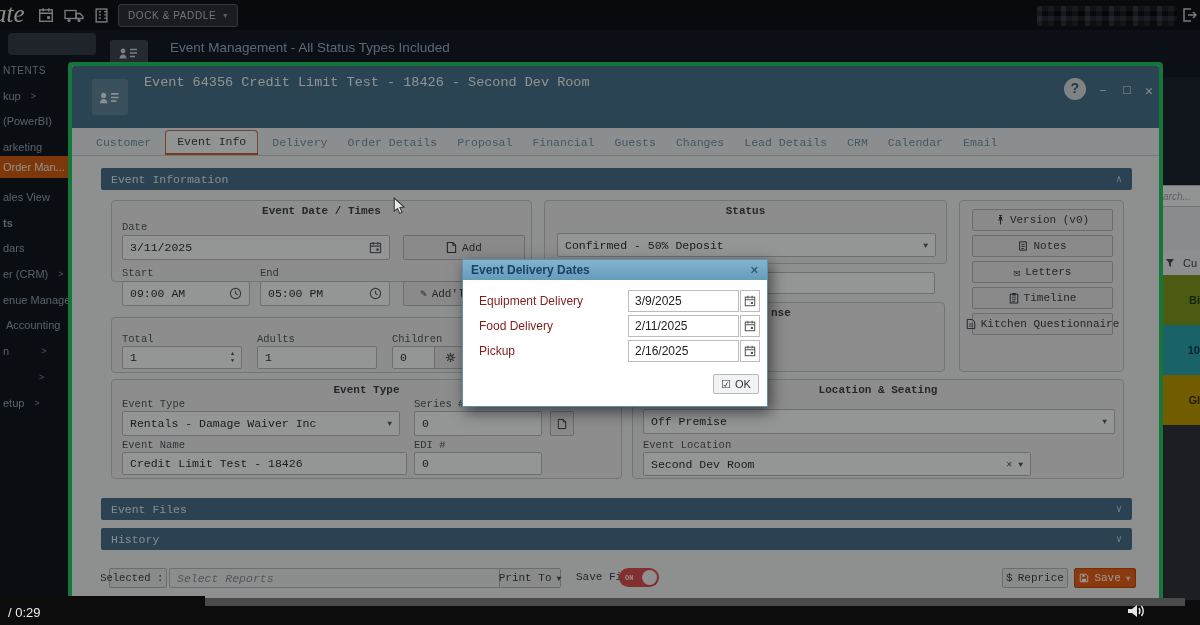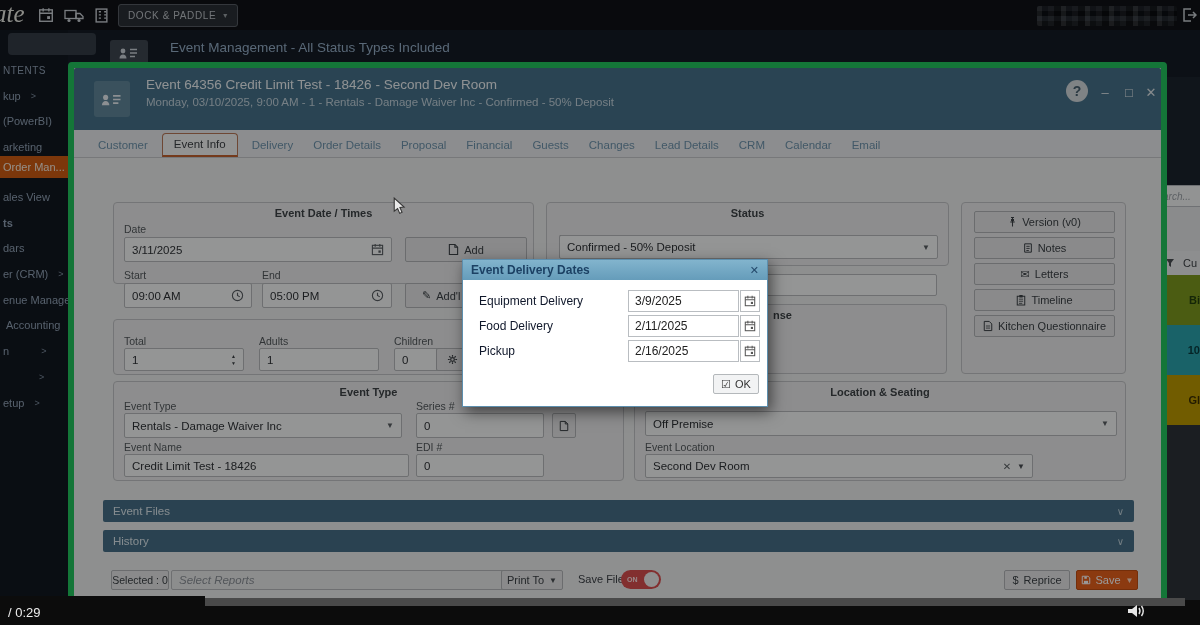--- a/index.html
+++ b/index.html
@@ -37,21 +37,21 @@
         font-size:10px;font-style:italic;color:#9aa0a6;display:flex;align-items:center;padding-left:3px;}
   .strip-light{position:absolute;left:0;top:130px;width:43px;height:44px;background:#e7e8e9;}
   .strip-head{position:absolute;left:0;top:174px;width:43px;height:24px;background:#ecedee;display:flex;align-items:center;gap:8px;
         padding-left:8px;color:#3c4146;font-size:11px;}
   .srow{position:absolute;left:0;width:43px;height:50px;display:flex;align-items:center;justify-content:flex-end;
         padding-right:4px;font-size:11px;font-weight:bold;}
   .strip-dark{position:absolute;left:0;top:348px;width:43px;height:222px;background:#2e3339;}
 
   
   .dialog{position:absolute;left:68px;top:62px;width:1087px;height:536px;background:#edeeef;
-        border:6px solid #22c55e;border-radius:4px;}
+        border:4px solid #22c55e;border-radius:4px;font-family:Liberation Mono, monospace;}
   .dlg-header{position:absolute;left:0;top:0;width:100%;height:62px;background:#47728a;border-radius:2px 2px 0 0;}
   .avatar{position:absolute;left:20px;top:13px;width:36px;height:36px;background:#62889c;border-radius:3px;
         display:flex;align-items:center;justify-content:center;color:#e9eff3;}
   .dlg-title{position:absolute;left:72px;top:9px;font-size:13.5px;color:#eef3f6;}
   .dlg-sub{position:absolute;left:72px;top:28px;font-size:11.5px;color:#c3d3dd;}
   .help-btn{position:absolute;left:992px;top:12px;width:22px;height:22px;border-radius:50%;background:#d4dade;
         color:#47606f;font-weight:bold;font-size:14px;display:flex;align-items:center;justify-content:center;}
   .winbtn{position:absolute;top:17px;color:#dfe6ea;font-size:13px;width:18px;text-align:center;}
   .tabbar{position:absolute;left:0;top:62px;width:100%;height:28px;background:#e9ecee;border-bottom:1px solid #c6c9cb;
         display:flex;align-items:flex-end;padding-left:18px;gap:8px;box-sizing:border-box;}
@@ -79,21 +79,21 @@
   .save-btn{background:#e8611c;border:1px solid #c14e12;color:#fff;}
 
   
   .dim{position:absolute;left:0;top:0;width:1200px;height:600px;background:rgba(0,0,0,.40);z-index:40;}
   .modal{position:absolute;left:462px;top:259px;width:304px;height:146px;background:#fff;z-index:60;
         border:1px solid #5d8fae;box-shadow:3px 5px 14px rgba(0,0,0,.55);}
   .modal-title{position:absolute;left:0;top:0;width:100%;height:20px;background:linear-gradient(#82b4cd,#659cba);
         display:flex;align-items:center;box-sizing:border-box;padding:0 8px;}
   .modal-title .t{font-size:12px;font-weight:bold;color:#1c4164;}
   .modal-close{margin-left:auto;color:#24496b;font-size:11px;font-weight:bold;}
-  .m-lbl{position:absolute;left:16px;font-size:12px;color:#0f172a;}
+  .m-lbl{position:absolute;left:16px;font-size:12px;color:#7f1d1d;}
   .m-inp{position:absolute;left:165px;width:111px;height:22px;border:1px solid #b9bdc1;background:#fff;
         font-size:12px;color:#222;display:flex;align-items:center;padding-left:6px;box-sizing:border-box;}
   .m-cal{position:absolute;left:277px;width:20px;height:22px;border:1px solid #b9bdc1;background:#fff;
         display:flex;align-items:center;justify-content:center;color:#555;box-sizing:border-box;}
   .ok-btn{position:absolute;left:250px;top:114px;width:46px;height:20px;background:#f2f3f4;border:1px solid #b4b8bb;
         border-radius:2px;font-size:11px;color:#333;display:flex;align-items:center;justify-content:center;gap:4px;box-sizing:border-box;}
 
   
   .vbar{position:absolute;left:0;top:600px;width:1200px;height:25px;background:#0c0c0c;z-index:80;}
   .vtrack{position:absolute;left:205px;top:-2px;width:980px;height:8px;background:#4a4a4a;}
@@ -235,21 +235,20 @@
   <div class="dialog">
     <div class="dlg-header">
       <div class="avatar">
         <svg width="24" height="17" viewBox="0 0 22 16">
             <circle cx="5" cy="6" r="2.4" fill="currentColor"></circle>
             <path d="M1.5 13.5c0-2.5 1.6-4 3.5-4s3.5 1.5 3.5 4z" fill="currentColor"></path>
             <path d="M12 4.5h7M12 8h7M12 11.5h5" stroke="currentColor" stroke-width="1.6"></path>
           </svg>
       </div>
       <div class="dlg-title">Event 64356 Credit Limit Test - 18426 - Second Dev Room</div>
-      <div class="dlg-sub">Monday, 03/10/2025, 9:00 AM - 1 - Rentals - Damage Waiver Inc - Confirmed - 50% Deposit</div>
       <div class="help-btn">?</div>
       <div class="winbtn" style="left:1022px;">–</div>
       <div class="winbtn" style="left:1046px;">□</div>
       <div class="winbtn" style="left:1068px;">✕</div>
     </div>
 
     <div class="tabbar">
       <span class="tab">Customer</span>
       <span class="tab tab-active">Event Info</span>
       <span class="tab">Delivery</span>
@@ -257,20 +256,24 @@
       <span class="tab">Proposal</span>
       <span class="tab">Financial</span>
       <span class="tab">Guests</span>
       <span class="tab">Changes</span>
       <span class="tab">Lead Details</span>
       <span class="tab">CRM</span>
       <span class="tab">Calendar</span>
       <span class="tab">Email</span>
     </div>
 
+    <div class="secbar" style="left:29px;top:102px;width:1031px;">
+      <span>Event Information</span>
+      <span class="chev">∧</span>
+    </div>
 
     <div class="gbox" style="left:39px;top:134px;width:421px;height:82px;">
       <div class="ghead">Event Date / Times</div>
       <div class="lbl" style="left:10px;top:20px;">Date</div>
       <div class="inp" style="left:10px;top:34px;width:268px;height:25px;">
         <span>3/11/2025</span>
         <span class="tail">
             <svg width="13" height="13" viewBox="0 0 14 14">
               <rect x="1.5" y="2.5" width="11" height="10" fill="none" stroke="currentColor" stroke-width="1.2"></rect>
               <path d="M1.5 5.5h11M4.5 1v3M9.5 1v3" stroke="currentColor" stroke-width="1.2"></path>

